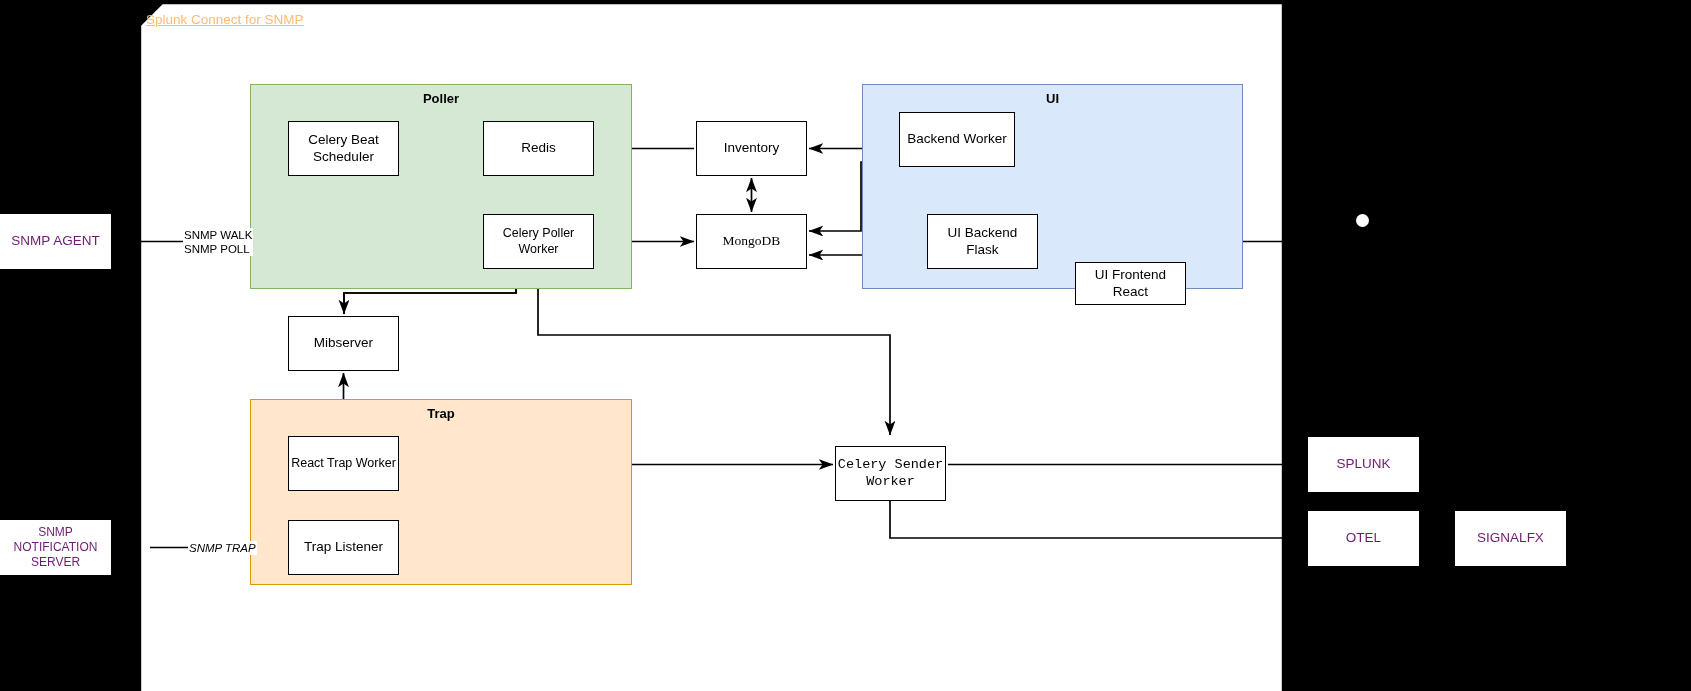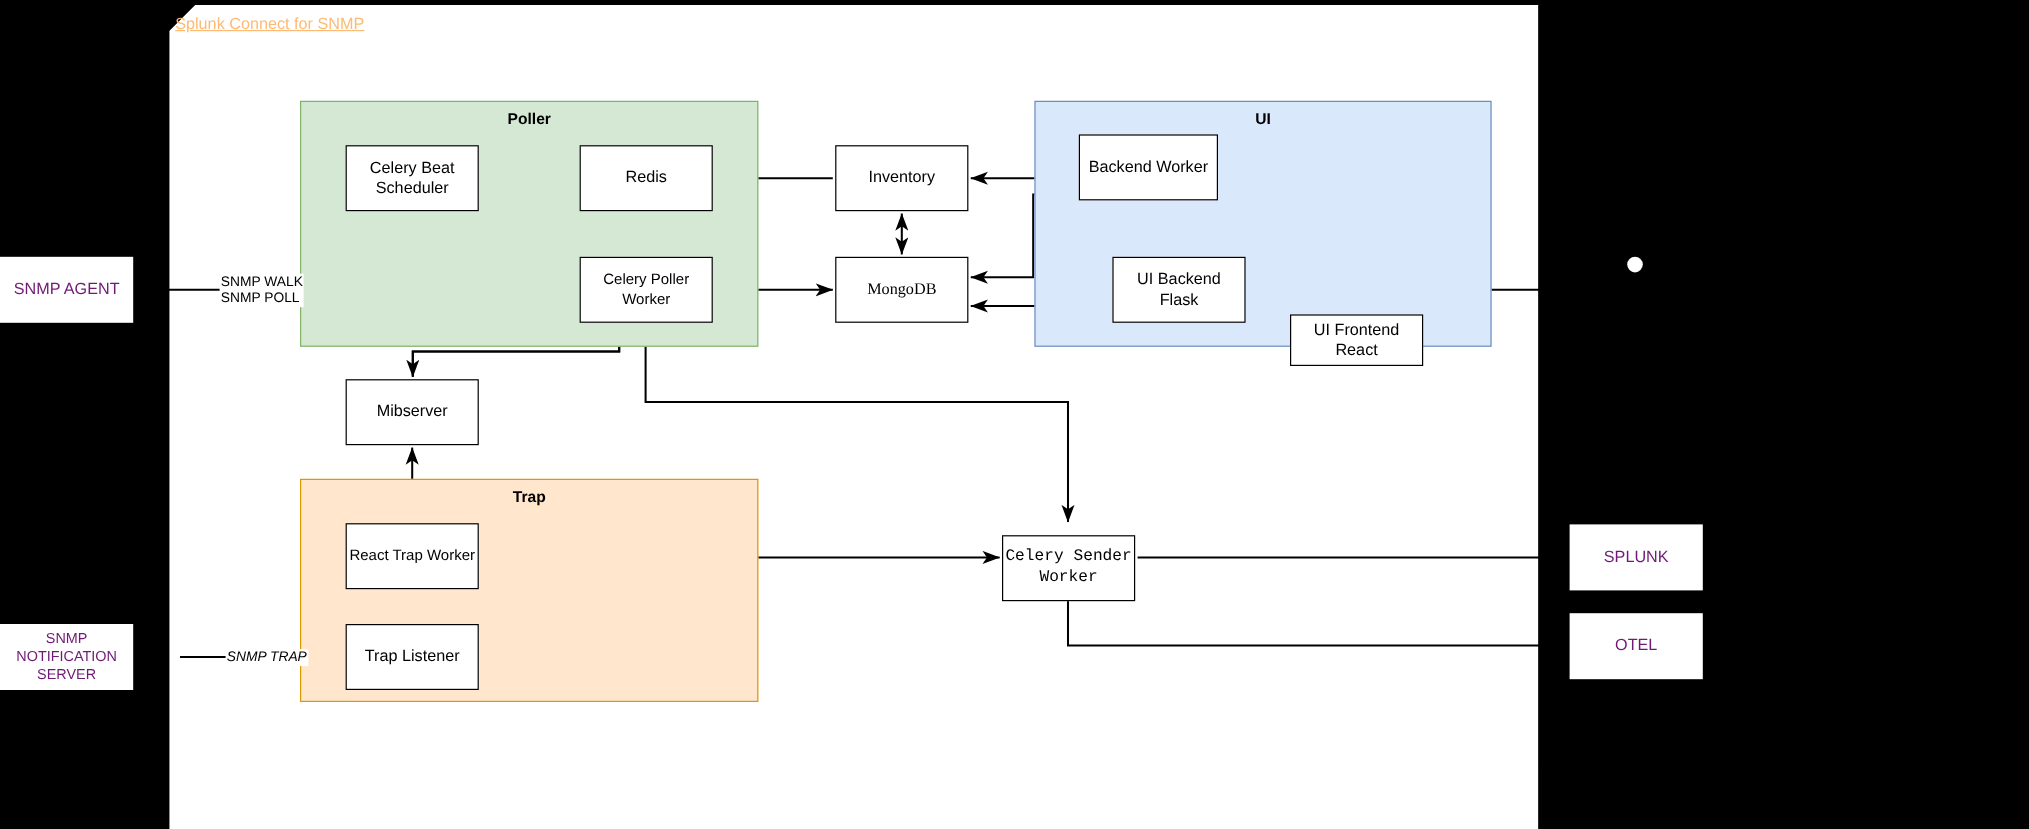--- a/index.html
+++ b/index.html
@@ -207,20 +207,21 @@
   <div class="ext-node" style="left:0px; top:214px; width:111px; height:55px;">SNMP AGENT</div>
 
   <div class="ext-node" style="left:0px; top:520px; width:111px; height:55px; font-size:12px;">SNMP
 NOTIFICATION
 SERVER</div>
 
   <div class="ext-node" style="left:1308px; top:437px; width:111px; height:55px;">SPLUNK</div>
 
   <div class="ext-node" style="left:1308px; top:511px; width:111px; height:55px;">OTEL</div>
 
+  <div class="ext-node" style="left:1455px; top:511px; width:111px; height:55px;">SIGNALFX</div>
 
   <div class="edge-label" style="left:183px; top:228px; text-align:left;">SNMP WALK
 SNMP POLL</div>
 
   <div class="edge-label" style="left:188px; top:541px; text-align:left;font-style:italic;">SNMP TRAP</div>
 
   <div id="white-dot" style="left:1356px; top:214px;"></div>
 
 </div>
 

